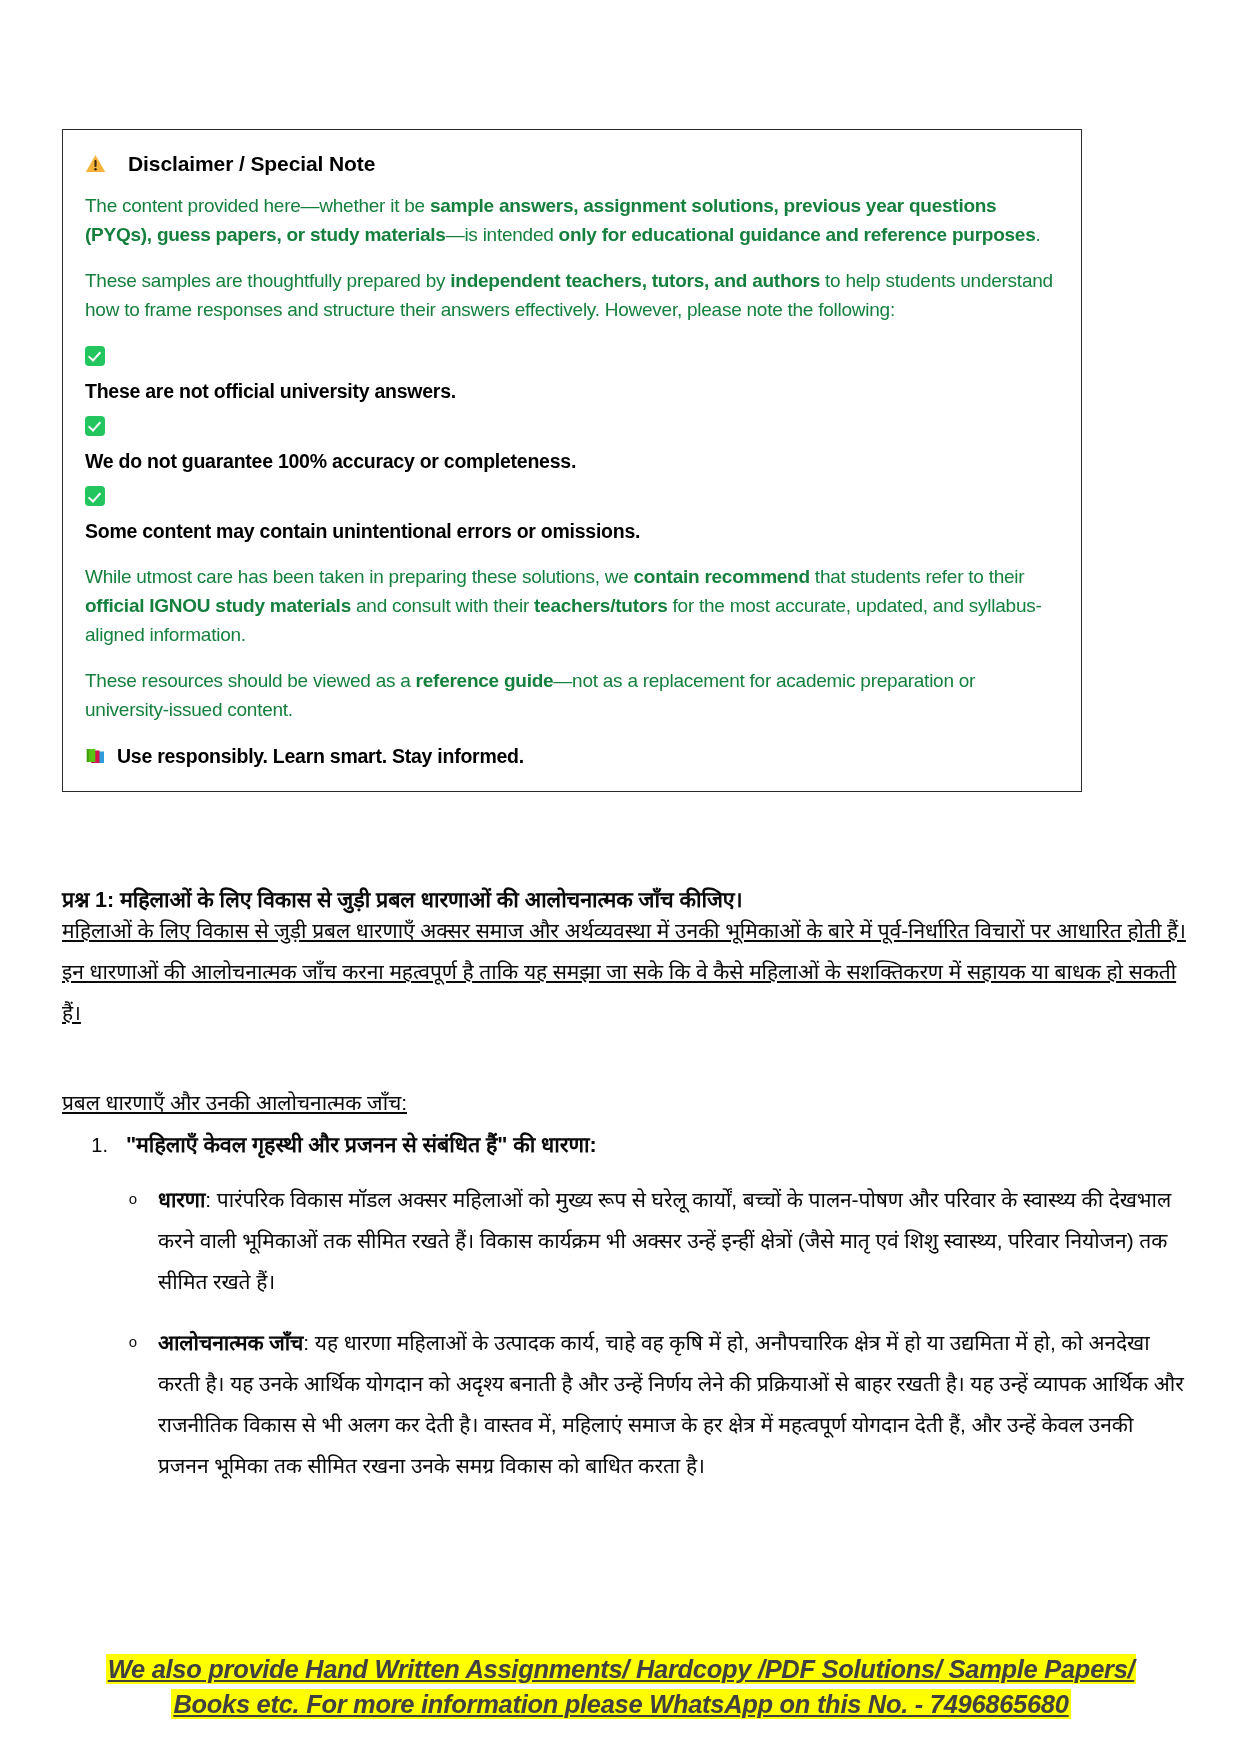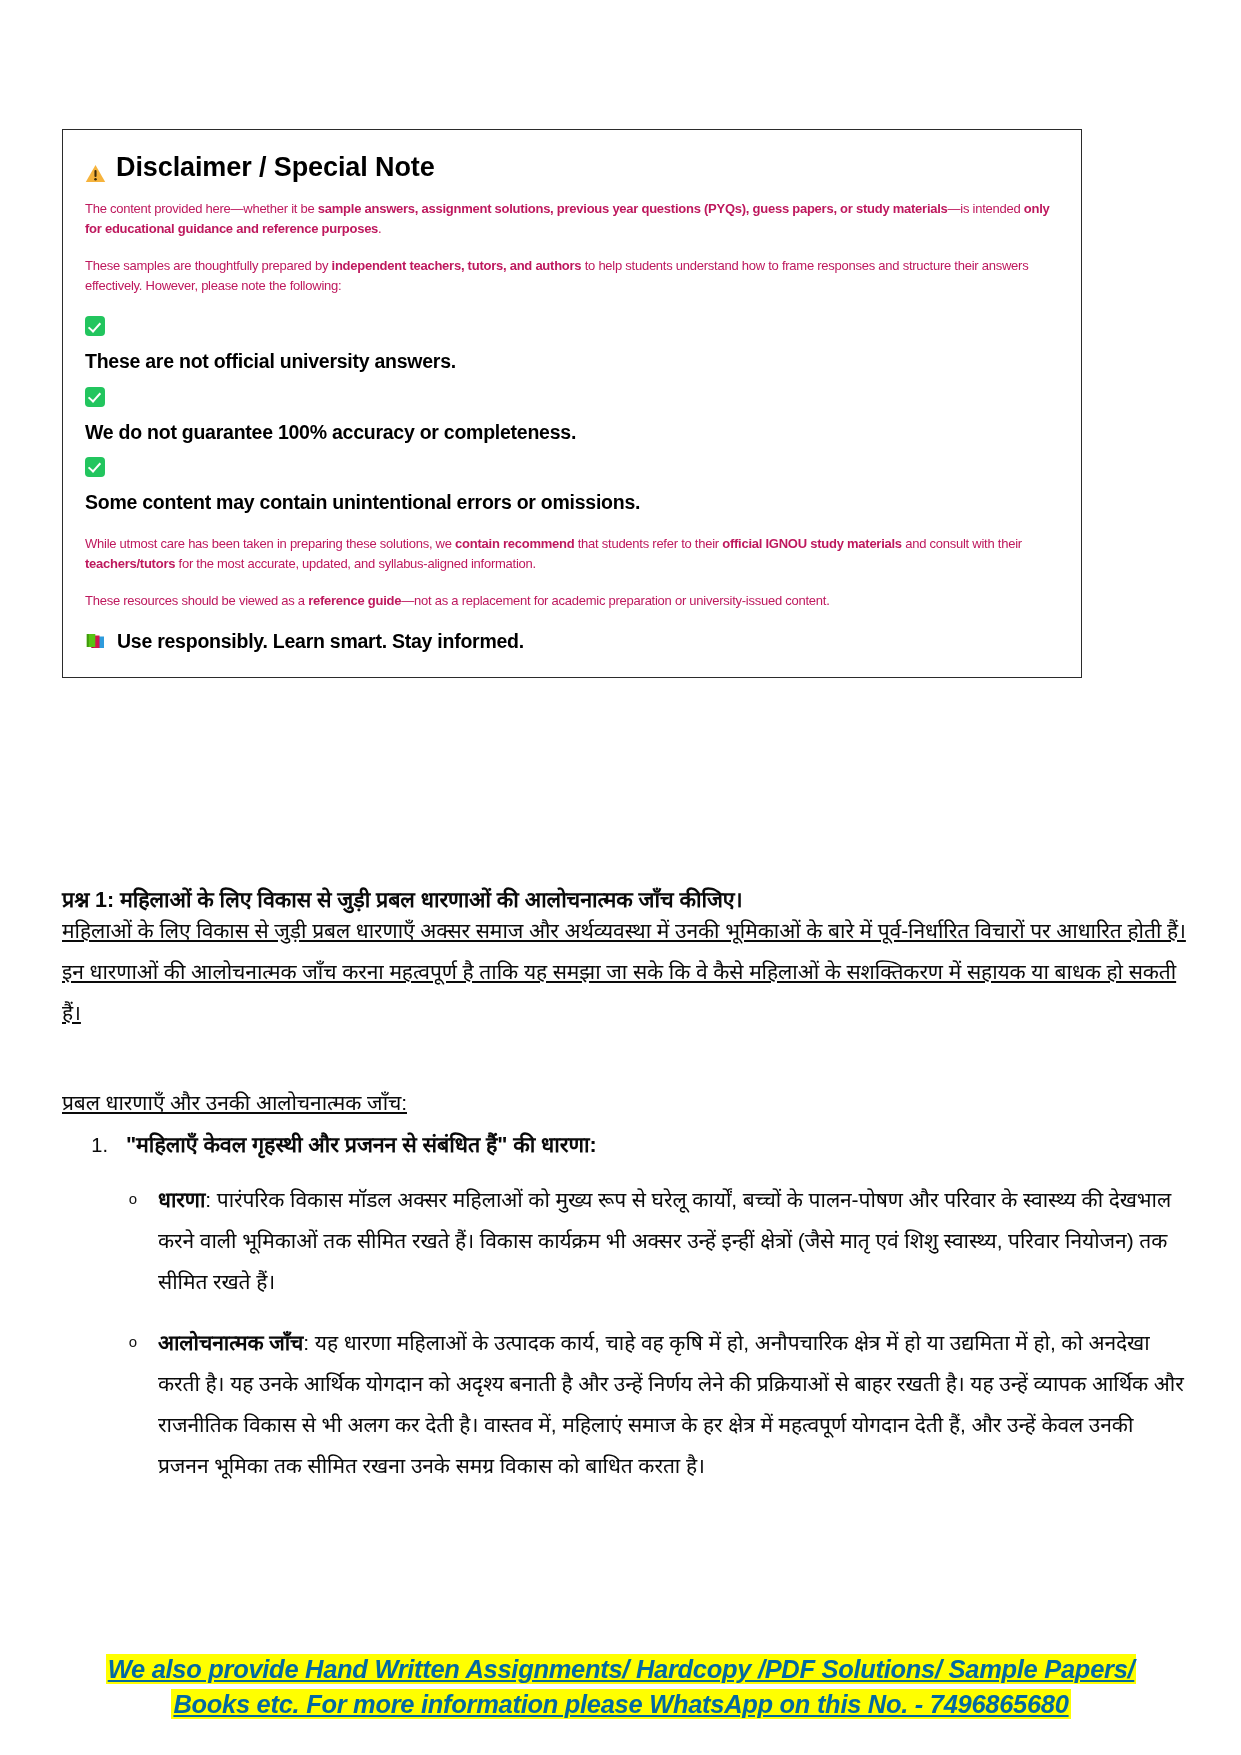--- a/index.html
+++ b/index.html
@@ -29,45 +29,45 @@
     left: 62px;
     top: 129px;
     width: 1020px;
     box-sizing: border-box;
     border: 1.5px solid #2b2b2b;
     background: #ffffff;
     padding: 18px 22px 20px 22px;
   }
 
   .disclaimer-title {
-    font-size: 27px;
+    font-size: 21px;
     font-weight: bold;
     letter-spacing: -0.1px;
     margin: 3px 0 16px 0;
     display: flex;
-    align-items: flex-end;
-    gap: 10px;
+    align-items: center;
+    gap: 22px;
     line-height: 1.2;
   }
 
   .warn-icon {
     display: inline-block;
     width: 21px;
     height: 19px;
     position: relative;
     flex: 0 0 auto;
   }
   .warn-icon svg { display: block; }
 
   .d-para {
-    font-size: 13px;
+    font-size: 19px;
     line-height: 1.52;
     margin: 0 0 17px 0;
     letter-spacing: -0.25px;
-    color: #be185d;
+    color: #15803d;
   }
   .d-para b { font-weight: bold; }
 
   .check-list {
     margin: 0 0 17px 0;
     padding: 0;
     list-style: none;
   }
   .check-list li {
     display: flex;
@@ -213,21 +213,21 @@
     top: 1652px;
     width: 1118px;
     text-align: center;
     line-height: 1.38;
   }
   .footer-line {
     display: block;
   }
   .footer-line span {
     background: #ffff00;
-    color: #0369a1;
+    color: #404040;
     font-weight: bold;
     font-style: italic;
     font-size: 25.5px;
     letter-spacing: -0.3px;
     text-decoration: underline;
     text-decoration-thickness: 2px;
     text-underline-offset: 2px;
     padding: 1px 2px;
     box-decoration-break: clone;
     -webkit-box-decoration-break: clone;

